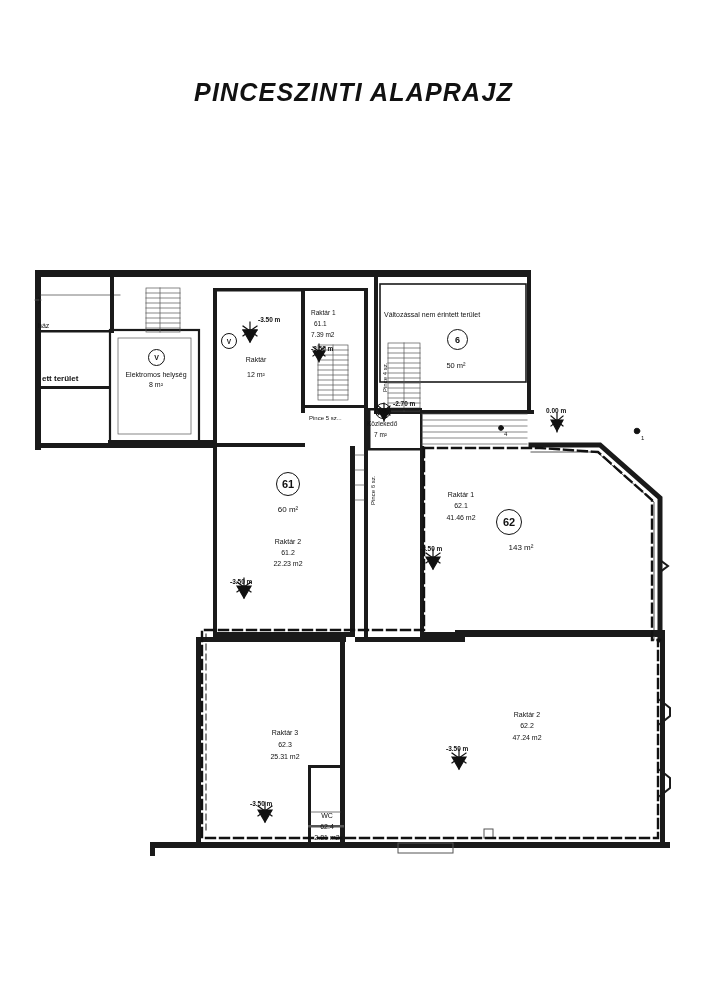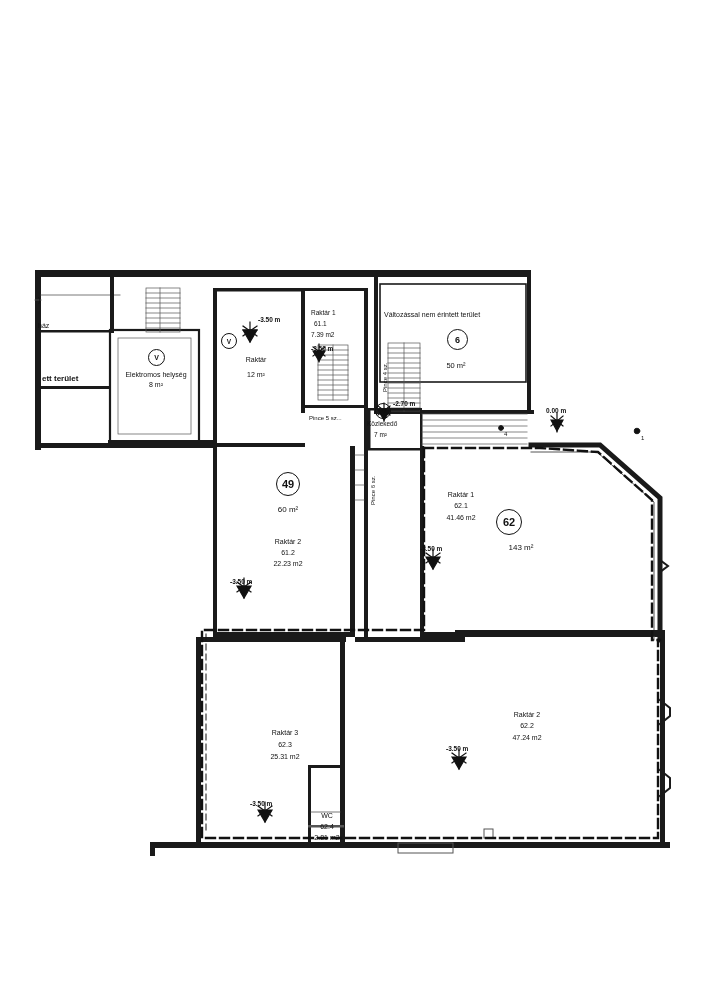--- a/index.html
+++ b/index.html
@@ -92,20 +92,21 @@
     font-size: 6.5px;
     font-weight: bold;
     white-space: nowrap;
   }
 </style>
 </head>
 <body>
 
 <div id="sheet">
 
+  <div class="title">PINCESZINTI ALAPRAJZ</div>
 
   <div id="plan">
     <svg width="707" height="1000" viewBox="0 0 707 1000">
       <g stroke="#1a1a1a" fill="none" stroke-linecap="square">
 
         <rect x="35" y="270" width="496" height="7" fill="#1a1a1a" stroke="none"></rect>
 
         <rect x="35" y="270" width="6" height="180" fill="#1a1a1a" stroke="none"></rect>
 
         <path d="M41 295 L120 295" stroke="#555" stroke-width="0.8"></path>
@@ -270,21 +271,21 @@
 
     <div class="lvl" style="left:393px; top:400px;">-2.70 m</div>
     <div class="circnum" style="left:375px; top:403px; width:14px; height:14px; font-size:6px;">III</div>
     <div class="lbl t65" style="left:367px; top:420px;">Közlekedő</div>
     <div class="lbl t65" style="left:374px; top:431px;">7 m²</div>
 
     <div class="lvl" style="left:546px; top:407px;">0.00 m</div>
     <div class="lbl t6" style="left:641px; top:435px;">1</div>
     <div class="lbl t6" style="left:504px; top:431px;">4</div>
 
-    <div class="circnum" style="left:276px; top:472px; width:22px; height:22px; font-size:11px;">49</div>
+    <div class="circnum" style="left:276px; top:472px; width:22px; height:22px; font-size:11px;">61</div>
     <div class="lbl t8 lbl-c" style="left:288px; top:505px;">60 m²</div>
     <div class="lbl t7 lbl-c" style="left:288px; top:538px;">Raktár 2</div>
     <div class="lbl t7 lbl-c" style="left:288px; top:549px;">61.2</div>
     <div class="lbl t7 lbl-c" style="left:288px; top:560px;">22.23 m2</div>
     <div class="lvl" style="left:230px; top:578px;">-3.50 m</div>
 
     <div class="lbl t7 lbl-c" style="left:461px; top:491px;">Raktár 1</div>
     <div class="lbl t7 lbl-c" style="left:461px; top:502px;">62.1</div>
     <div class="lbl t7 lbl-c" style="left:461px; top:514px;">41.46 m2</div>
     <div class="lvl" style="left:420px; top:545px;">-3.50 m</div>

